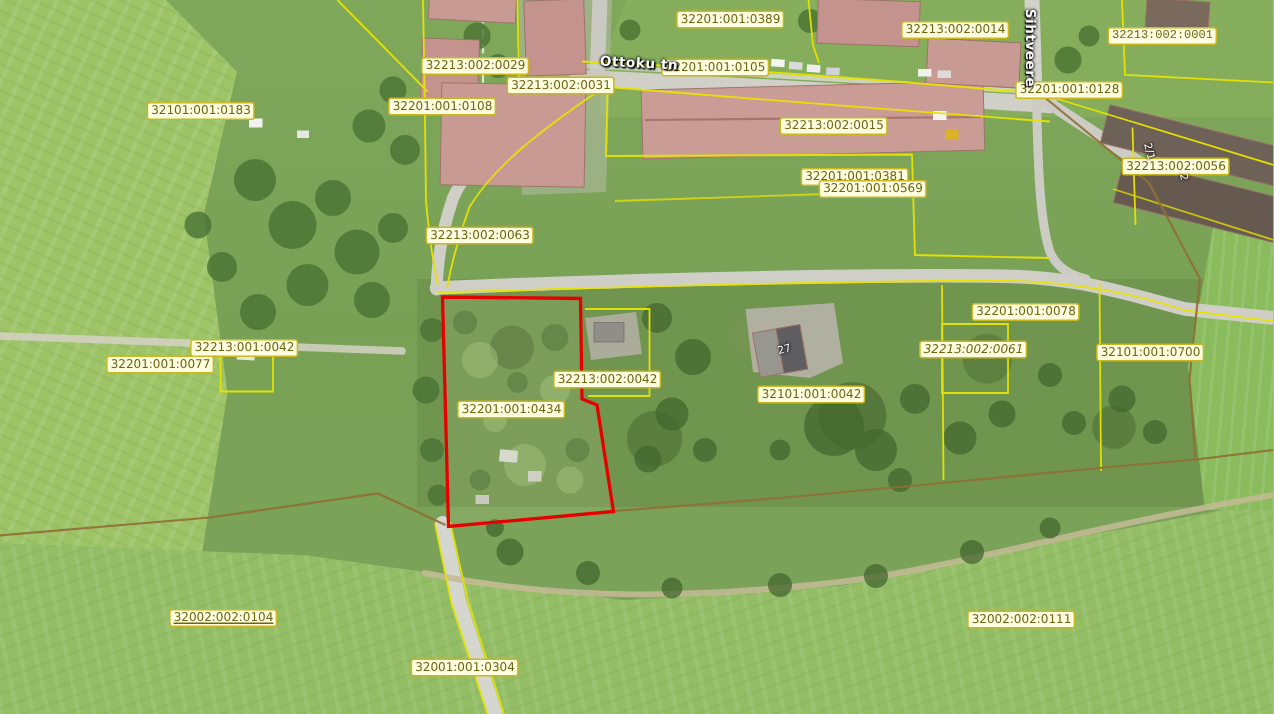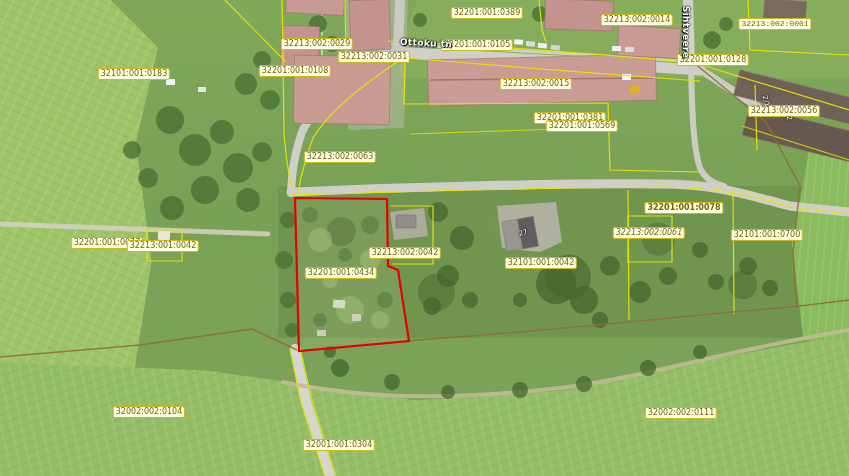--- a/index.html
+++ b/index.html
@@ -231,35 +231,35 @@
   <div id="labels-layer">
       <div class="plabel" style="left: 487px; top: 13px;">32201:001:0389</div>
       <div class="plabel" style="left: 637px; top: 20px;">32213:002:0014</div>
       <div class="plabel" style="left: 775px; top: 24px; font-family: Liberation Mono, monospace;">32213:002:0001</div>
       <div class="plabel" style="left: 317px; top: 44px;">32213:002:0029</div>
       <div class="plabel" style="left: 374px; top: 57px;">32213:002:0031</div>
       <div class="plabel" style="left: 477px; top: 45px;">32201:001:0105</div>
       <div class="plabel" style="left: 713px; top: 60px;">32201:001:0128</div>
       <div class="plabel" style="left: 106px; top: 74px; margin-left: 28px;">32101:001:0183</div>
       <div class="plabel" style="left: 254px; top: 71px; margin-left: 41px;">32201:001:0108</div>
-      <div class="plabel" style="left: 536px; top: 84px;">32213:002:0015</div>
+      <div class="plabel" style="left: 556px; top: 84px;">32213:002:0015</div>
       <div class="plabel" style="left: 784px; top: 111px;">32213:002:0056</div>
       <div class="plabel" style="left: 570px; top: 118px;">32201:001:0381</div>
       <div class="plabel" style="left: 582px; top: 126px;">32201:001:0569</div>
-      <div class="plabel" style="left: 320px; top: 157px; margin-left: 20px;">32213:002:0063</div>
-      <div class="plabel" style="left: 684px; top: 208px; font-weight: bold;">32201:001:0078</div>
+      <div class="plabel" style="left: 320px; top: 157px;">32213:002:0063</div>
+      <div class="plabel" style="left: 684px; top: 208px;">32201:001:0078</div>
       <div class="plabel" style="left: 107px; top: 243px;">32201:001:0077</div>
-      <div class="plabel" style="left: 163px; top: 246px;">32213:001:0042</div>
+      <div class="plabel" style="left: 163px; top: 232px;">32213:001:0042</div>
       <div class="plabel" style="left: 649px; top: 233px; font-style: italic;">32213:002:0061</div>
       <div class="plabel" style="left: 767px; top: 235px;">32101:001:0700</div>
       <div class="plabel" style="left: 405px; top: 253px;">32213:002:0042</div>
       <div class="plabel" style="left: 341px; top: 273px;">32201:001:0434</div>
       <div class="plabel" style="left: 541px; top: 263px;">32101:001:0042</div>
-      <div class="plabel" style="left: 149px; top: 412px;">32002:002:0104</div>
+      <div class="plabel" style="left: 149px; top: 412px; text-decoration: underline;">32002:002:0104</div>
       <div class="plabel" style="left: 681px; top: 398px; margin-top: 15px;">32002:002:0111</div>
-      <div class="plabel" style="left: 310px; top: 445px; margin-left: 29px;">32001:001:0304</div>
+      <div class="plabel" style="left: 310px; top: 445px;">32001:001:0304</div>
       <div class="slabel" style="left: 426px; top: 43px; transform: translate(-50%, -50%) rotate(3deg);">Ottoku tn</div>
       <div class="slabel" style="left: 686px; top: 32px; transform: translate(-50%, -50%) rotate(90deg);">Sihtveere</div>
       <div class="blabel" style="left: 766px; top: 101px; transform: translate(-50%, -50%) rotate(75deg);">2/1</div>
       <div class="blabel" style="left: 789px; top: 118px; transform: translate(-50%, -50%) rotate(80deg);">2</div>
       <div class="blabel" style="left: 523px; top: 233px; transform: translate(-50%, -50%) rotate(-15deg);">27</div>
     </div>
 </div>
 
 </body></html>

